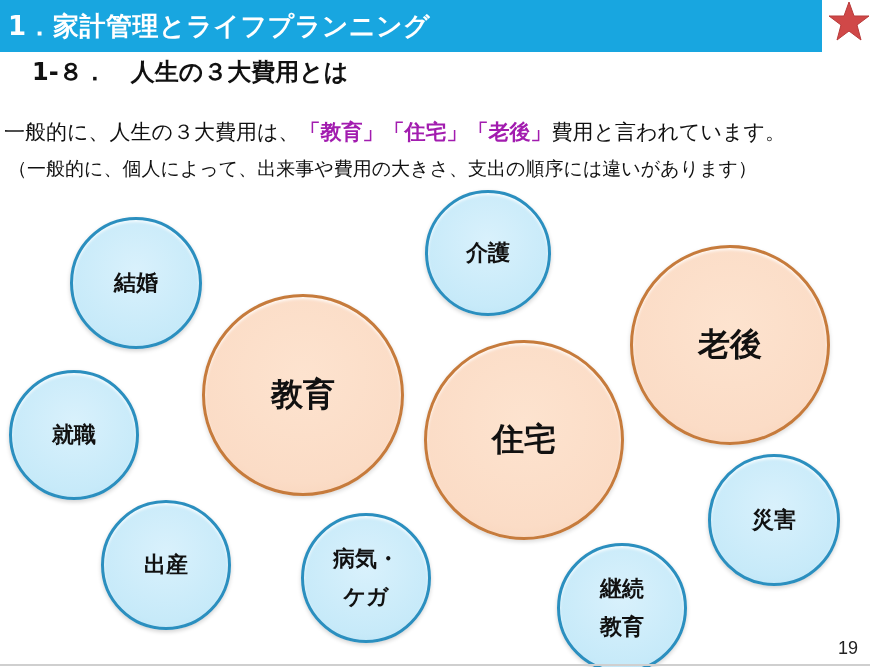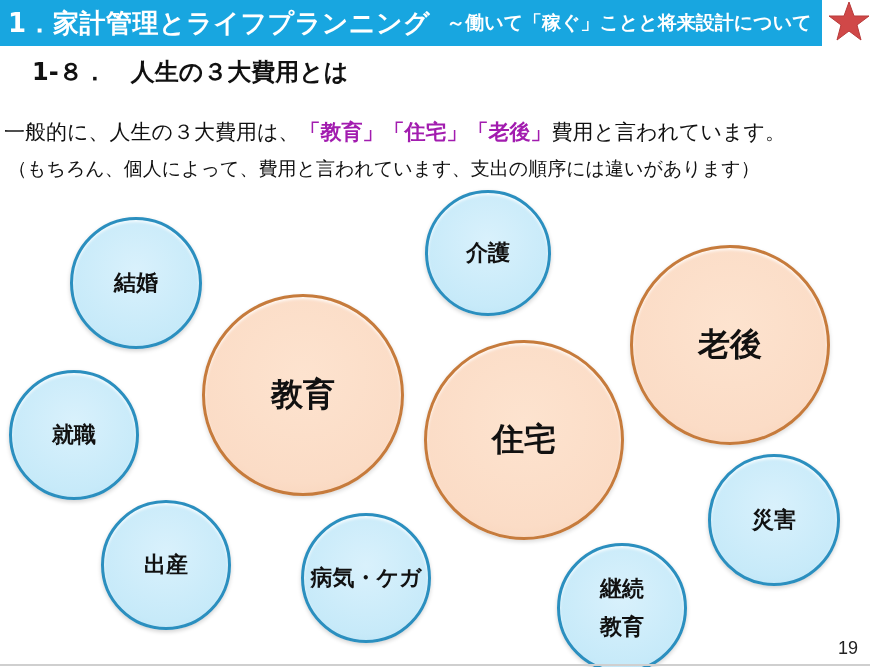--- a/index.html
+++ b/index.html
@@ -3,21 +3,21 @@
 <meta charset="utf-8">
 <style>
   html, body { margin:0; padding:0; }
   body {
     width:870px; height:667px; position:relative; overflow:hidden;
     background:#ffffff;
     font-family:"DejaVu Sans", "Liberation Sans", sans-serif;
     color:#111;
   }
   .header-bar {
-    position:absolute; left:0; top:0; width:822px; height:46px;
+    position:absolute; left:0; top:0; width:822px; height:52px;
     background:#18a6e0;
     display:flex; align-items:center;
     color:#fff; white-space:nowrap; overflow:hidden;
   }
   .header-title {
     font-size:26px; font-weight:bold; margin-left:8px; letter-spacing:0.5px;
   }
   .header-subtitle {
     font-size:19px; font-weight:bold; margin-left:16px;
   }
@@ -61,33 +61,32 @@
   }
   .footer-line {
     position:absolute; left:0; top:664px; width:870px; height:2px; background:#cfcfcf;
   }
 </style>
 </head>
 <body>
 
 <div class="header-bar">
   <span class="header-title">1．家計管理とライフプランニング</span>
-  <span class="header-subtitle">～働いて「稼ぐ」ことと将来設計について</span>
 </div>
 <svg class="star" viewBox="0 0 42 42">
   <polygon points="21,2 26,16 41,16 29,25 33,40 21,31 9,40 13,25 1,16 16,16" fill="#d04848" stroke="#b83a3a" stroke-width="1"></polygon>
 </svg>
 
 <div class="section-title">1-８．　人生の３大費用とは</div>
 
 <div class="intro">
   <span>一般的に、人生の３大費用は、</span><span class="hl">「教育」「住宅」「老後」</span><span>費用と言われています。</span>
 </div>
 
-<div class="note">（もちろん、個人によって、費用と言われています、支出の順序には違いがあります）</div>
+<div class="note">（一般的に、個人によって、出来事や費用の大きさ、支出の順序には違いがあります）</div>
 
 <div class="bubble small" style="left:70px; top:217px; width:132px; height:132px;">
   <span>結婚</span>
 </div>
 
 <div class="bubble small" style="left:425px; top:190px; width:126px; height:126px;">
   <span>介護</span>
 </div>
 
 <div class="bubble small" style="left:9px; top:370px; width:130px; height:130px;">
@@ -95,21 +94,21 @@
 </div>
 
 <div class="bubble small" style="left:708px; top:454px; width:132px; height:132px;">
   <span>災害</span>
 </div>
 
 <div class="bubble small" style="left:101px; top:500px; width:130px; height:130px;">
   <span>出産</span>
 </div>
 
-<div class="bubble small" style="left:301px; top:513px; width:130px; height:130px; flex-direction:row;">
+<div class="bubble small" style="left:301px; top:513px; width:130px; height:130px; flex-direction:column;">
   <span>病気・</span>
   <span>ケガ</span>
 </div>
 
 <div class="bubble small" style="left:557px; top:543px; width:130px; height:130px; flex-direction:column;">
   <span>継続</span>
   <span>教育</span>
 </div>
 
 <div class="bubble big" style="left:202px; top:294px; width:202px; height:202px;">

